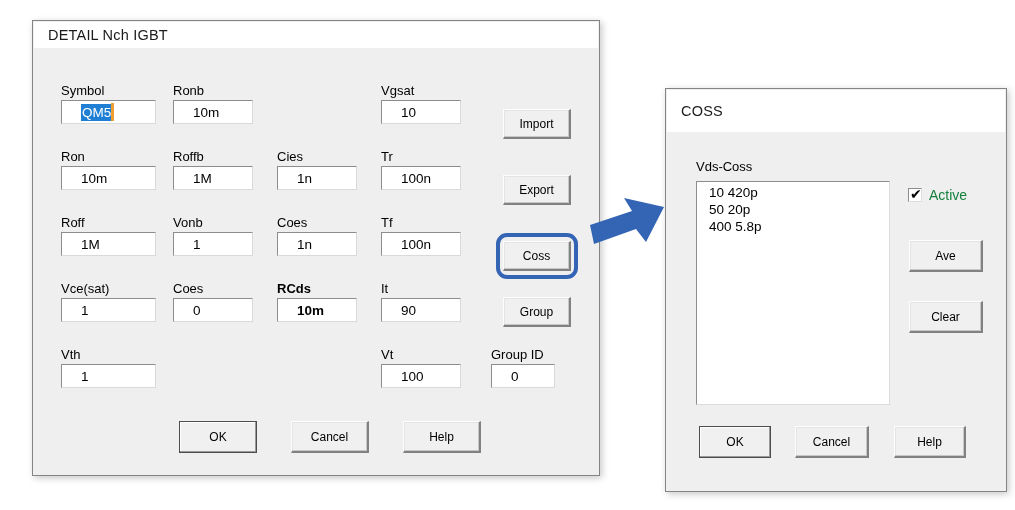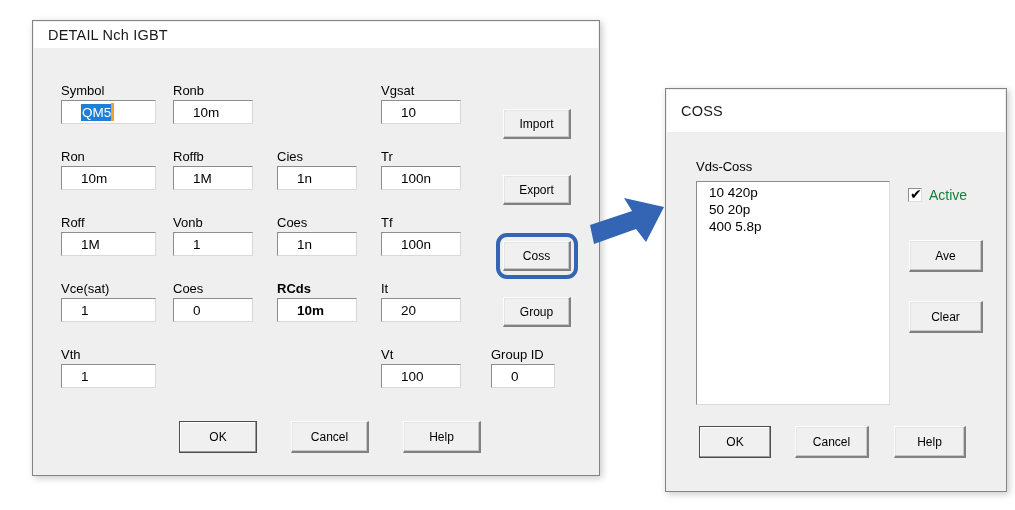--- a/index.html
+++ b/index.html
@@ -247,21 +247,21 @@
   <div class="field" style="left:140px; top:260px; width:80px;">
     <div class="field-label">Coes</div>
     <div class="textbox" style="width:80px;">0</div>
   </div>
   <div class="field" style="left:244px; top:260px; width:80px;font-weight:bold;">
     <div class="field-label">RCds</div>
     <div class="textbox" style="width:80px;">10m</div>
   </div>
   <div class="field" style="left:348px; top:260px; width:80px;">
     <div class="field-label">It</div>
-    <div class="textbox" style="width:80px;">20</div>
+    <div class="textbox" style="width:80px;">90</div>
   </div>
 
   <div class="field" style="left:28px; top:326px; width:95px;">
     <div class="field-label">Vth</div>
     <div class="textbox" style="width:95px;">1</div>
   </div>
   <div class="field" style="left:348px; top:326px; width:80px;">
     <div class="field-label">Vt</div>
     <div class="textbox" style="width:80px;">100</div>
   </div>

